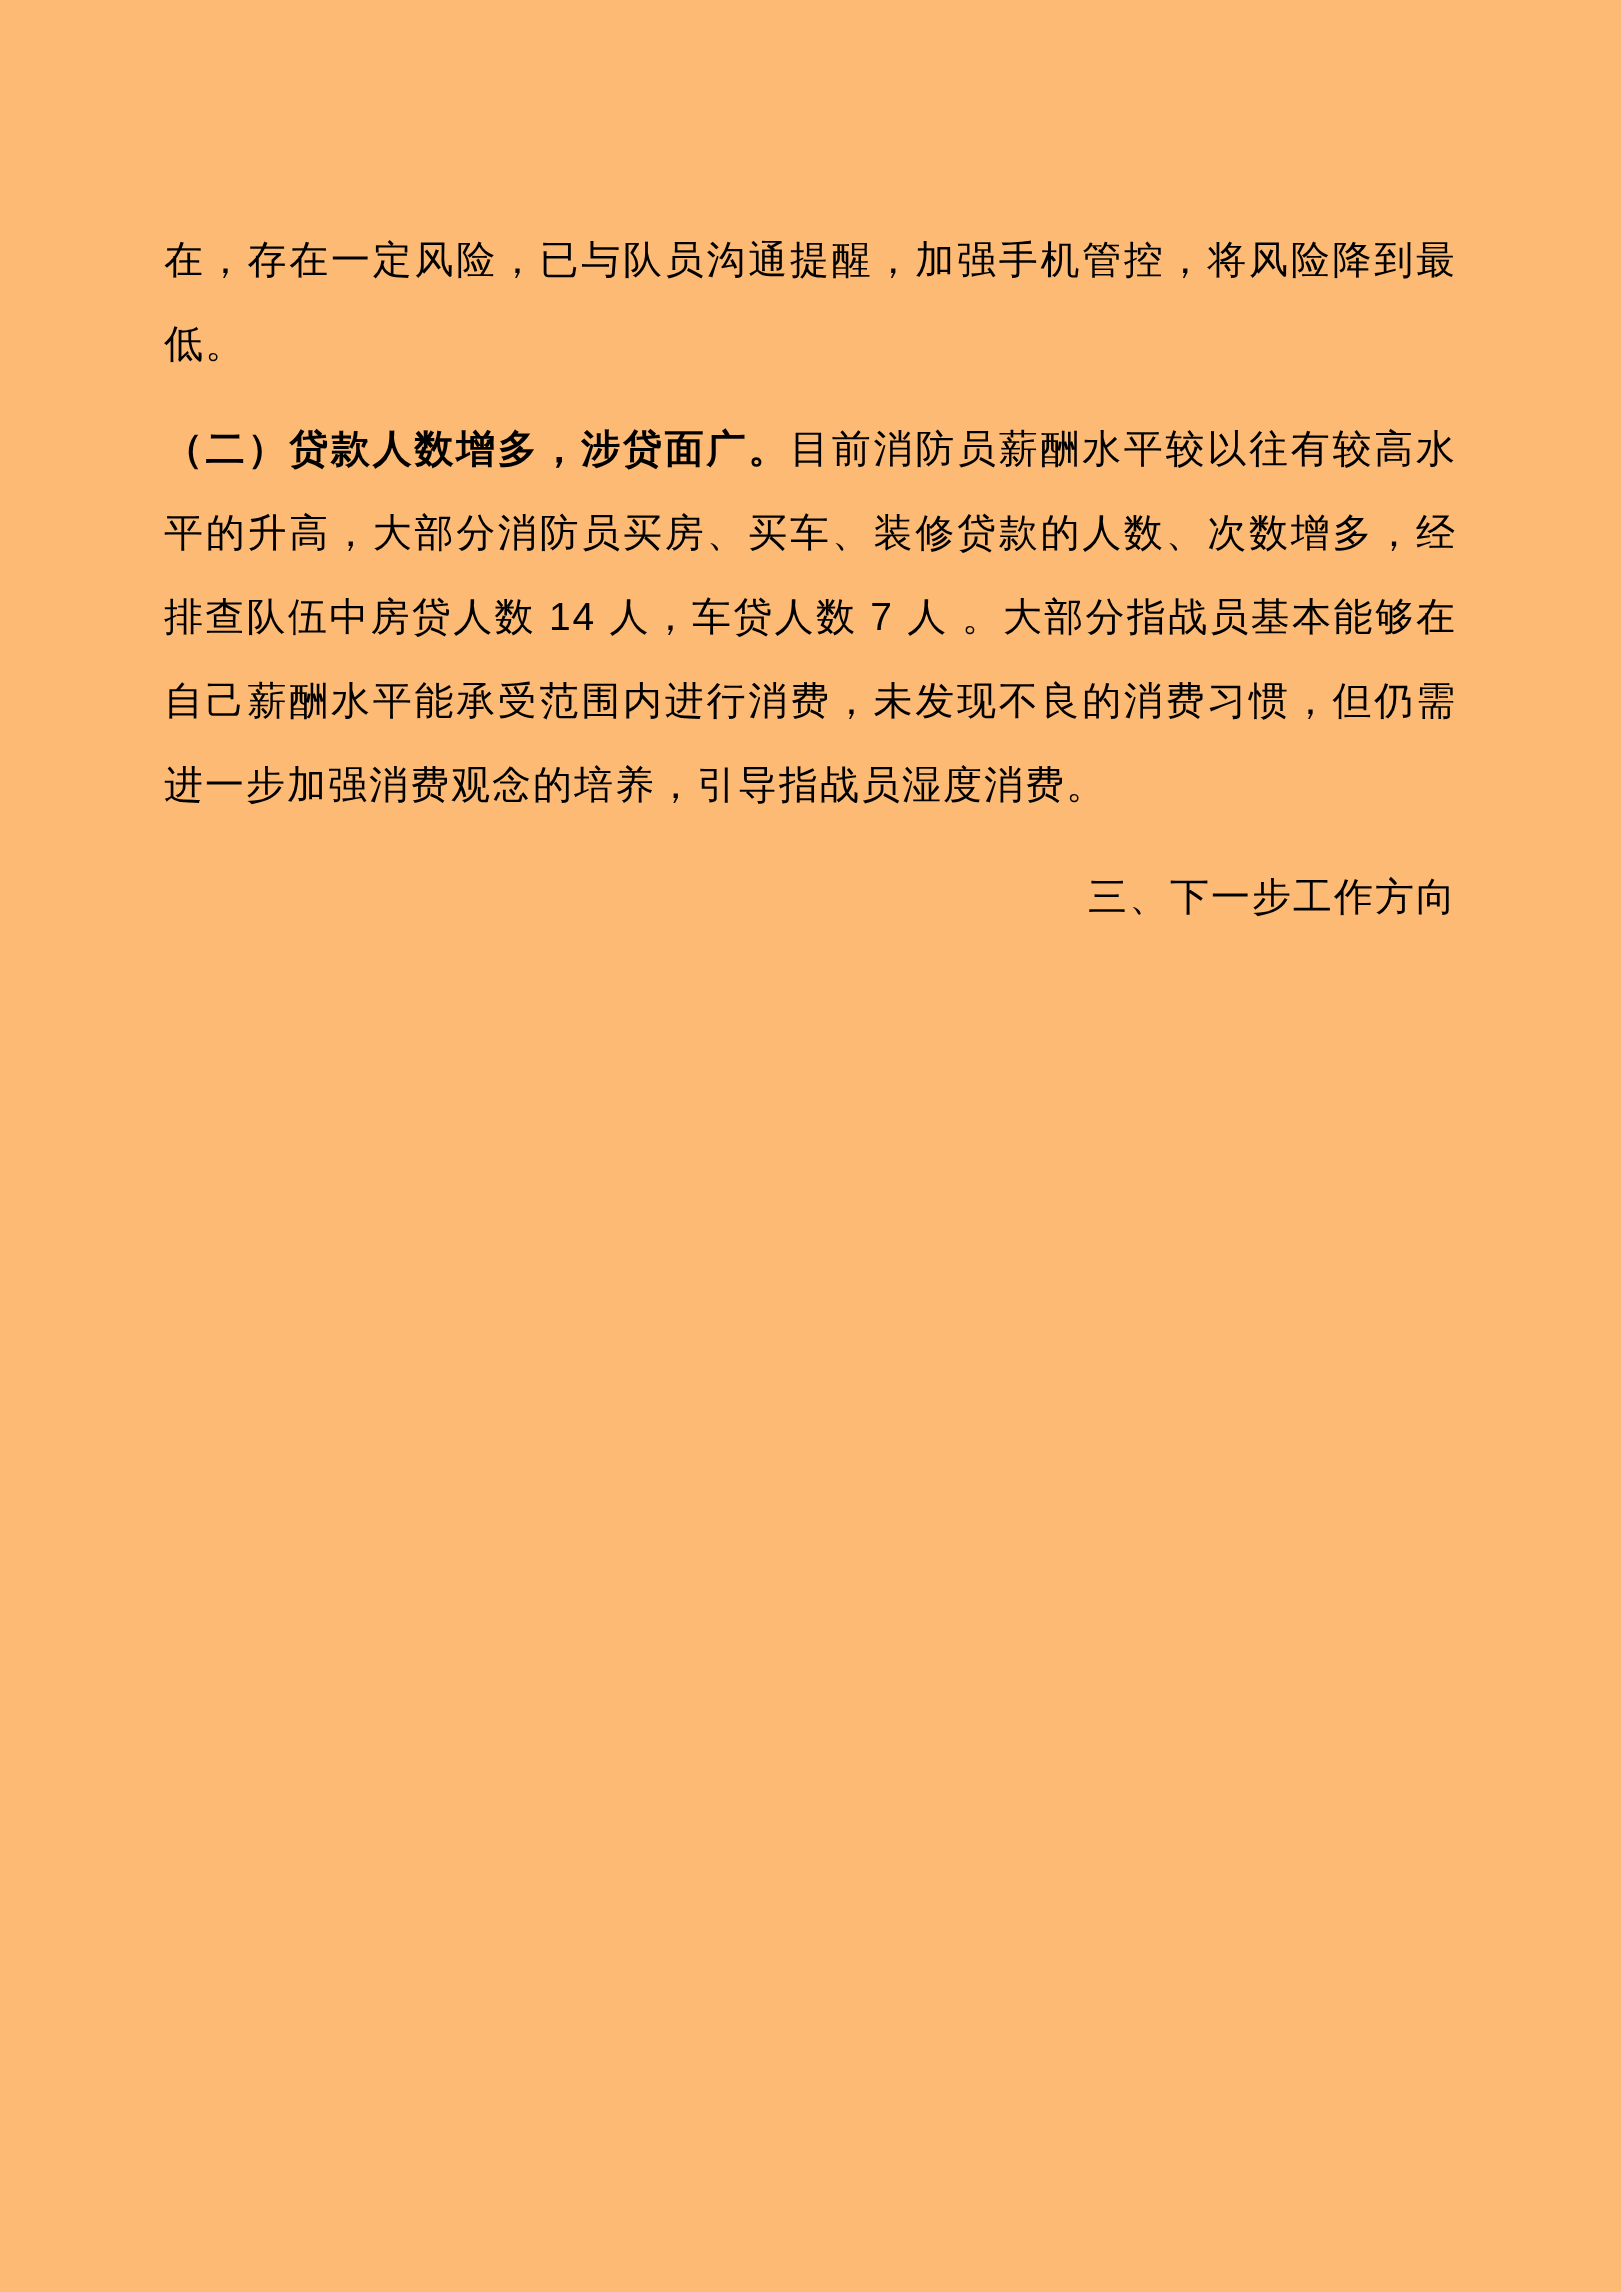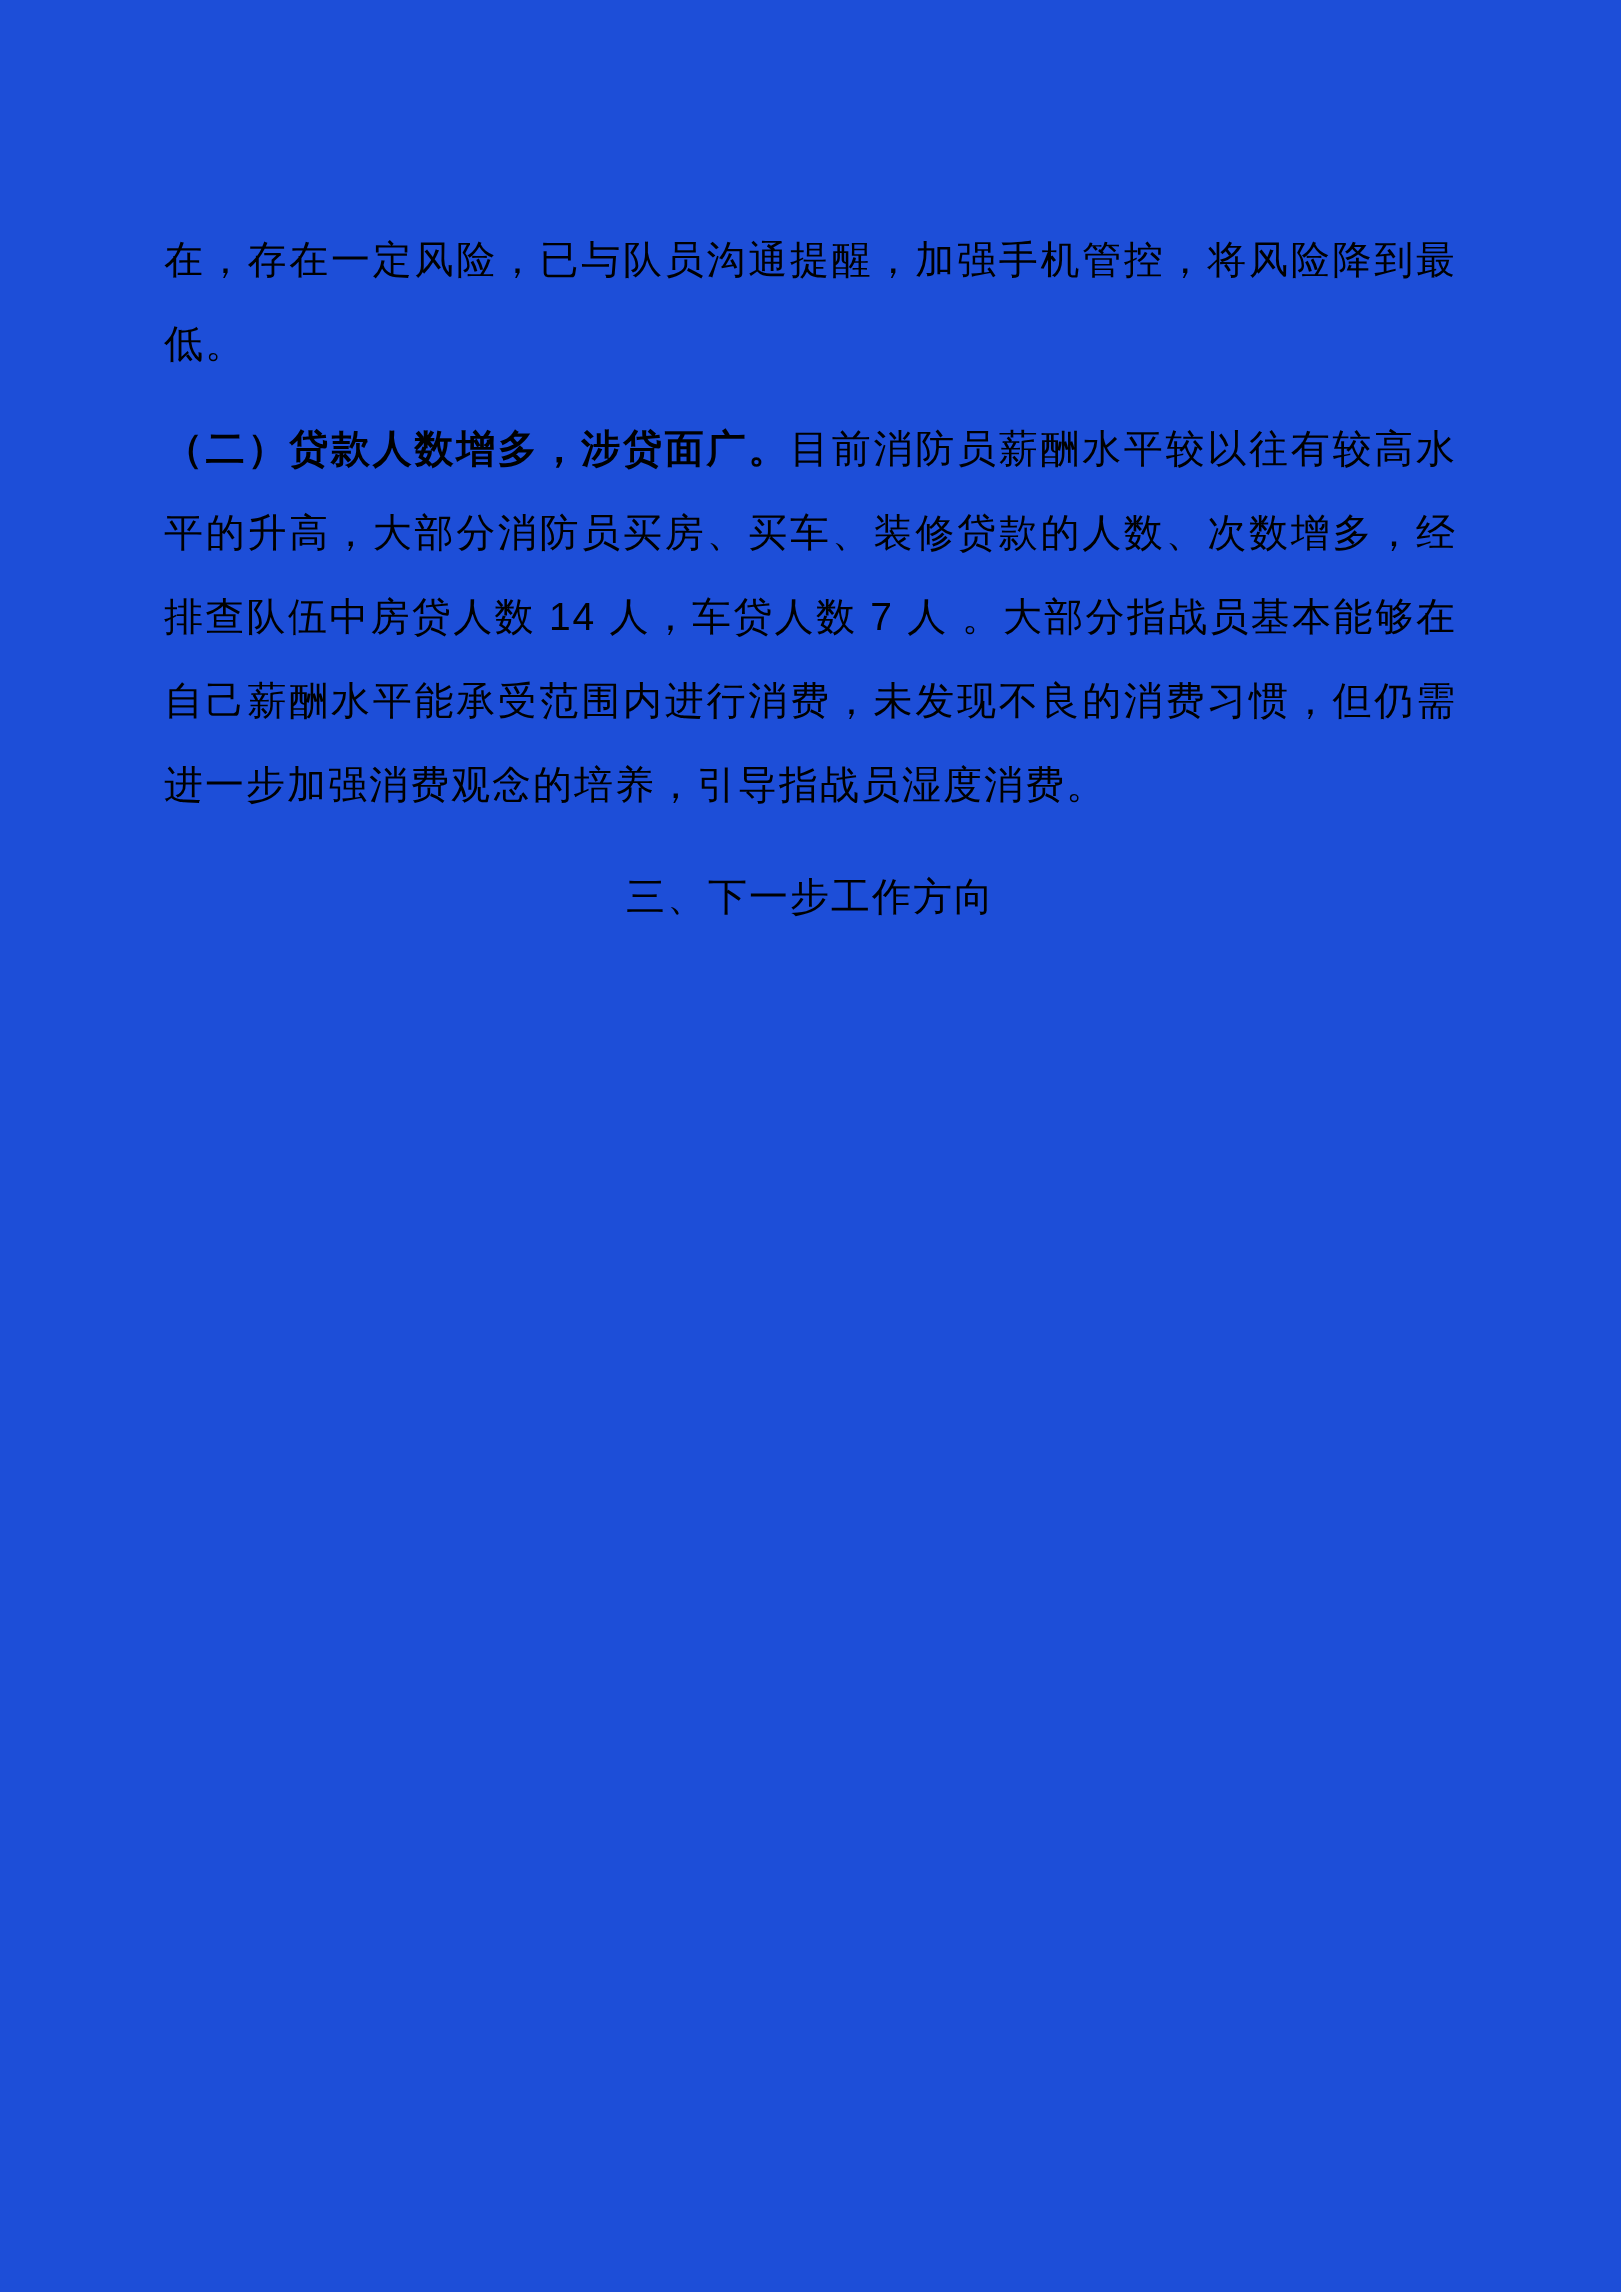--- a/index.html
+++ b/index.html
@@ -1,41 +1,41 @@
 <!DOCTYPE html>
 <html lang="zh"><head>
 <meta charset="utf-8">
 <style>
   html, body { margin: 0; padding: 0; background: #e9e9e9; }
   .page {
     position: relative;
     width: 1621px;
     height: 2293px;
     margin: 0 auto;
-    background: #1d4ed8;
+    background: #fdba74;
     overflow: hidden;
     box-sizing: border-box;
     padding: 218px 164px 0 164px;
   }
   .content {
     font-family: "Liberation Sans", sans-serif;
     font-size: 39px;
     line-height: 84px;
     color: #000000;
     letter-spacing: 2px;
   }
   p.para {
     margin: 20.6px 0 0 0;
     text-align: justify;
     text-justify: inter-character;
   }
   p.para.first { margin-top: 0; }
   p.heading {
     margin: 28px 0 0 0;
-    text-align: center;
+    text-align: right;
   }
   .r { font-weight: 400; }
   .r.bold { font-weight: 700; }
   .r.serif {
     font-family: Liberation Sans, sans-serif;
     font-weight: 400;
   }
 </style>
 </head>
 <body>

